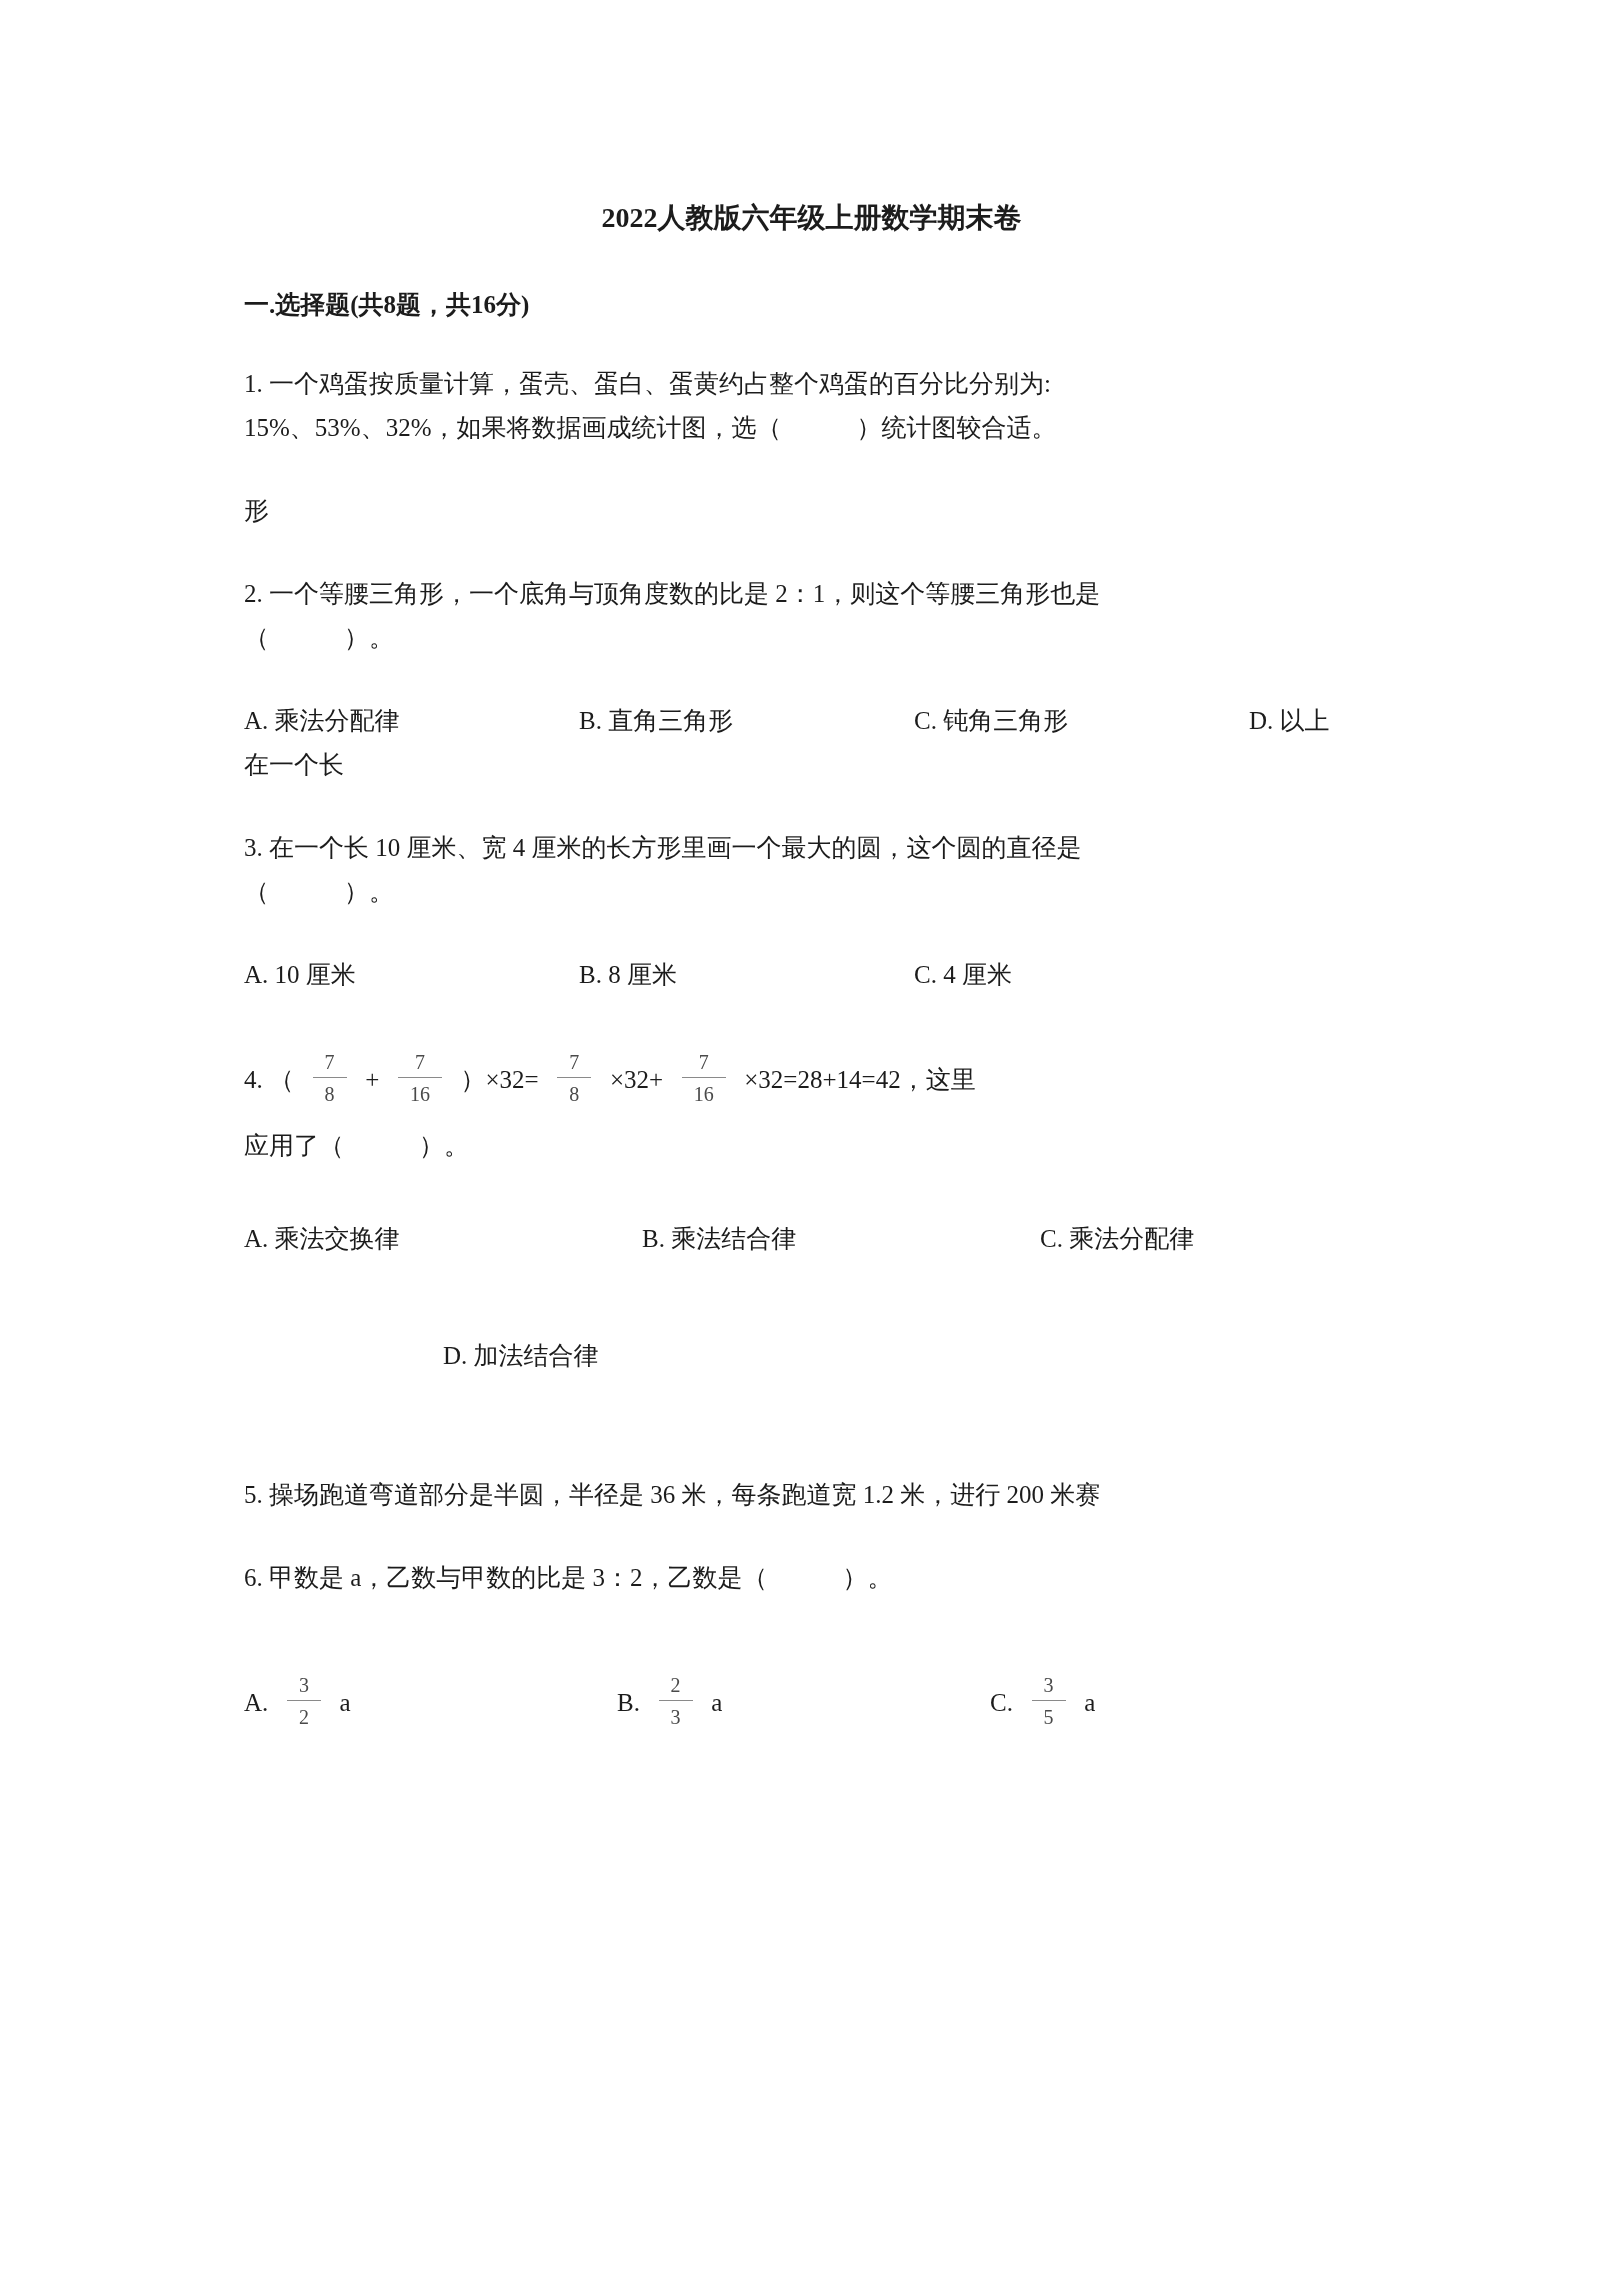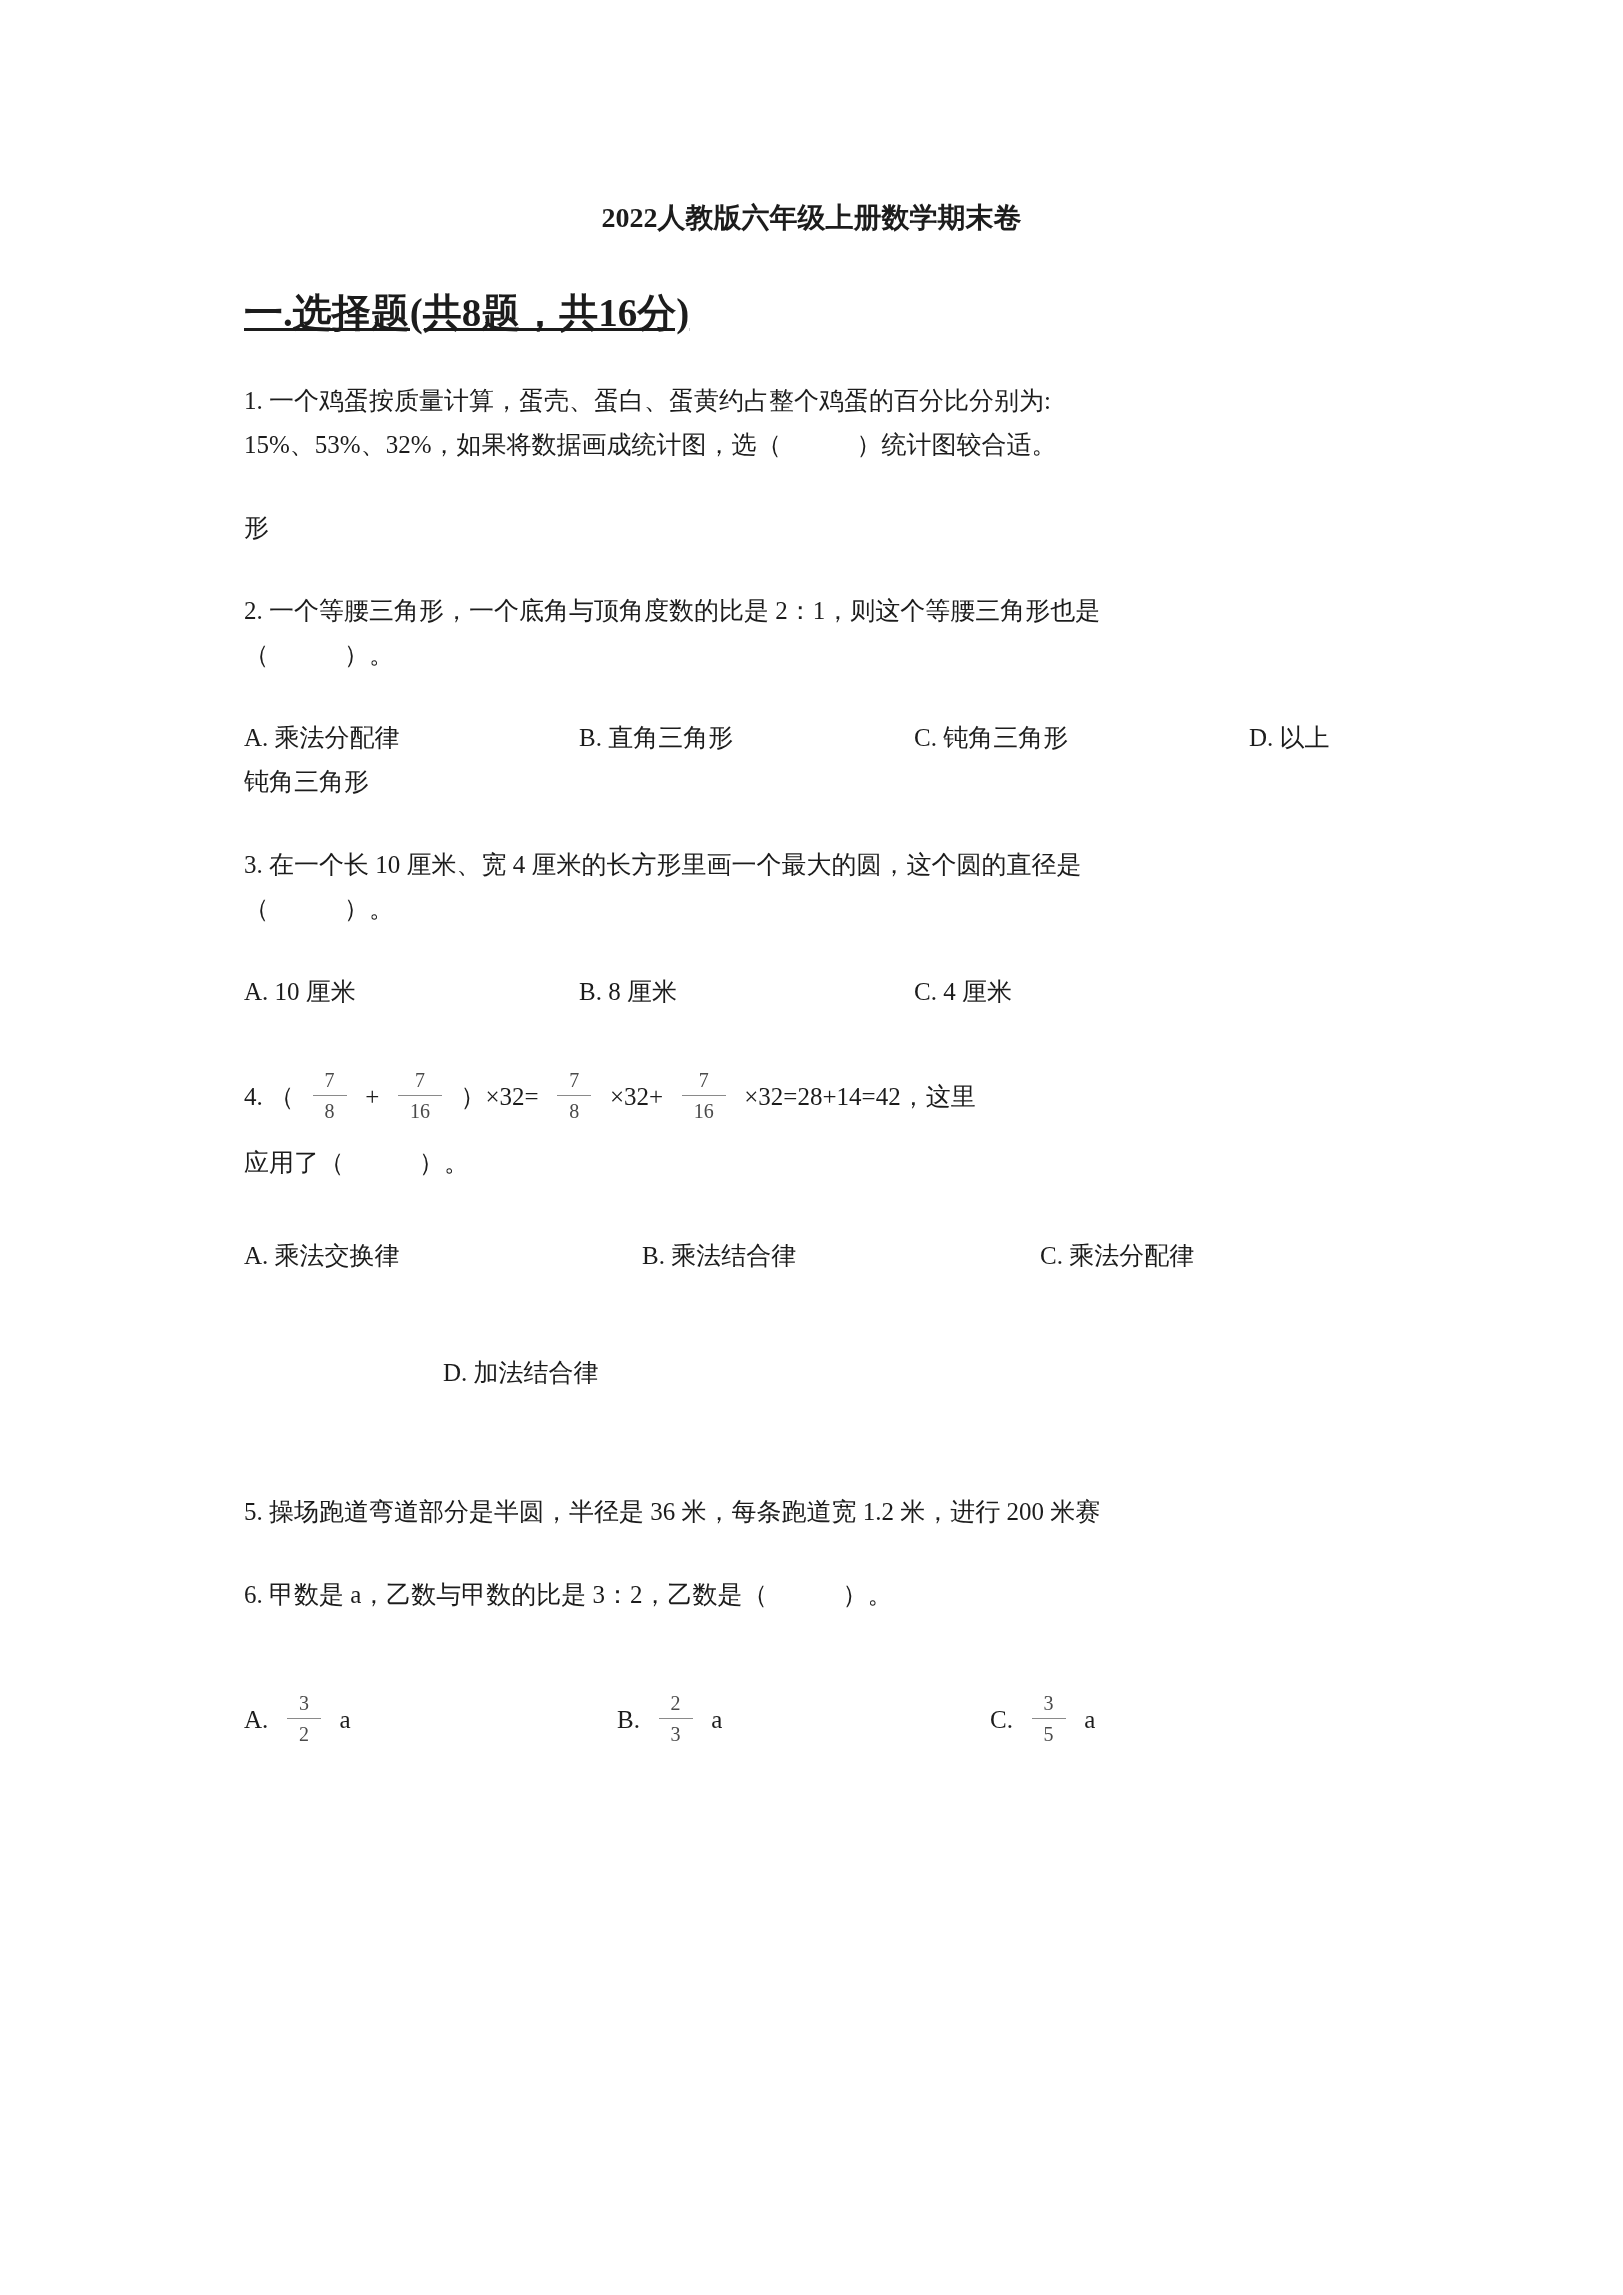--- a/index.html
+++ b/index.html
@@ -16,24 +16,23 @@
   }
   .title {
     margin: 0 0 54px 0;
     font-size: 28px;
     font-weight: 700;
     text-align: center;
     line-height: 1.2;
   }
   .section {
     margin: 0 0 42px 0;
-    font-size: 39px;
+    font-size: 25px;
     font-weight: 700;
     line-height: 1.25;
-    text-decoration: underline;
   }
   .para { margin: 4px 0 39px 0; }
   .mb-58 { margin-bottom: 49px; }
   .mb-86 { margin-bottom: 73px; }
   .mb-112 { margin-bottom: 95px; }
   .mb-70 { margin-bottom: 59px; }
   .line {
     font-size: 25px;
     line-height: 44px;
     white-space: pre-wrap;
@@ -75,21 +74,21 @@
   <div class="para">
     <div class="line">形</div>
   </div>
 
   <div class="para">
     <div class="line">2. 一个等腰三角形，一个底角与顶角度数的比是 2：1，则这个等腰三角形也是</div>
     <div class="line">（　　　）。</div>
   </div>
   <div class="para">
     <div class="line"><span class="opt w396">A. 乘法分配律</span><span class="opt w396">B. 直角三角形</span><span class="opt w396">C. 钝角三角形</span><span class="opt">D. 以上</span></div>
-    <div class="line">钝角三角形</div>
+    <div class="line">在一个长</div>
   </div>
 
   <div class="para">
     <div class="line">3. 在一个长 10 厘米、宽 4 厘米的长方形里画一个最大的圆，这个圆的直径是</div>
     <div class="line">（　　　）。</div>
   </div>
   <div class="para">
     <div class="line"><span class="opt w396">A. 10 厘米</span><span class="opt w396">B. 8 厘米</span><span class="opt">C. 4 厘米</span></div>
   </div>
 

